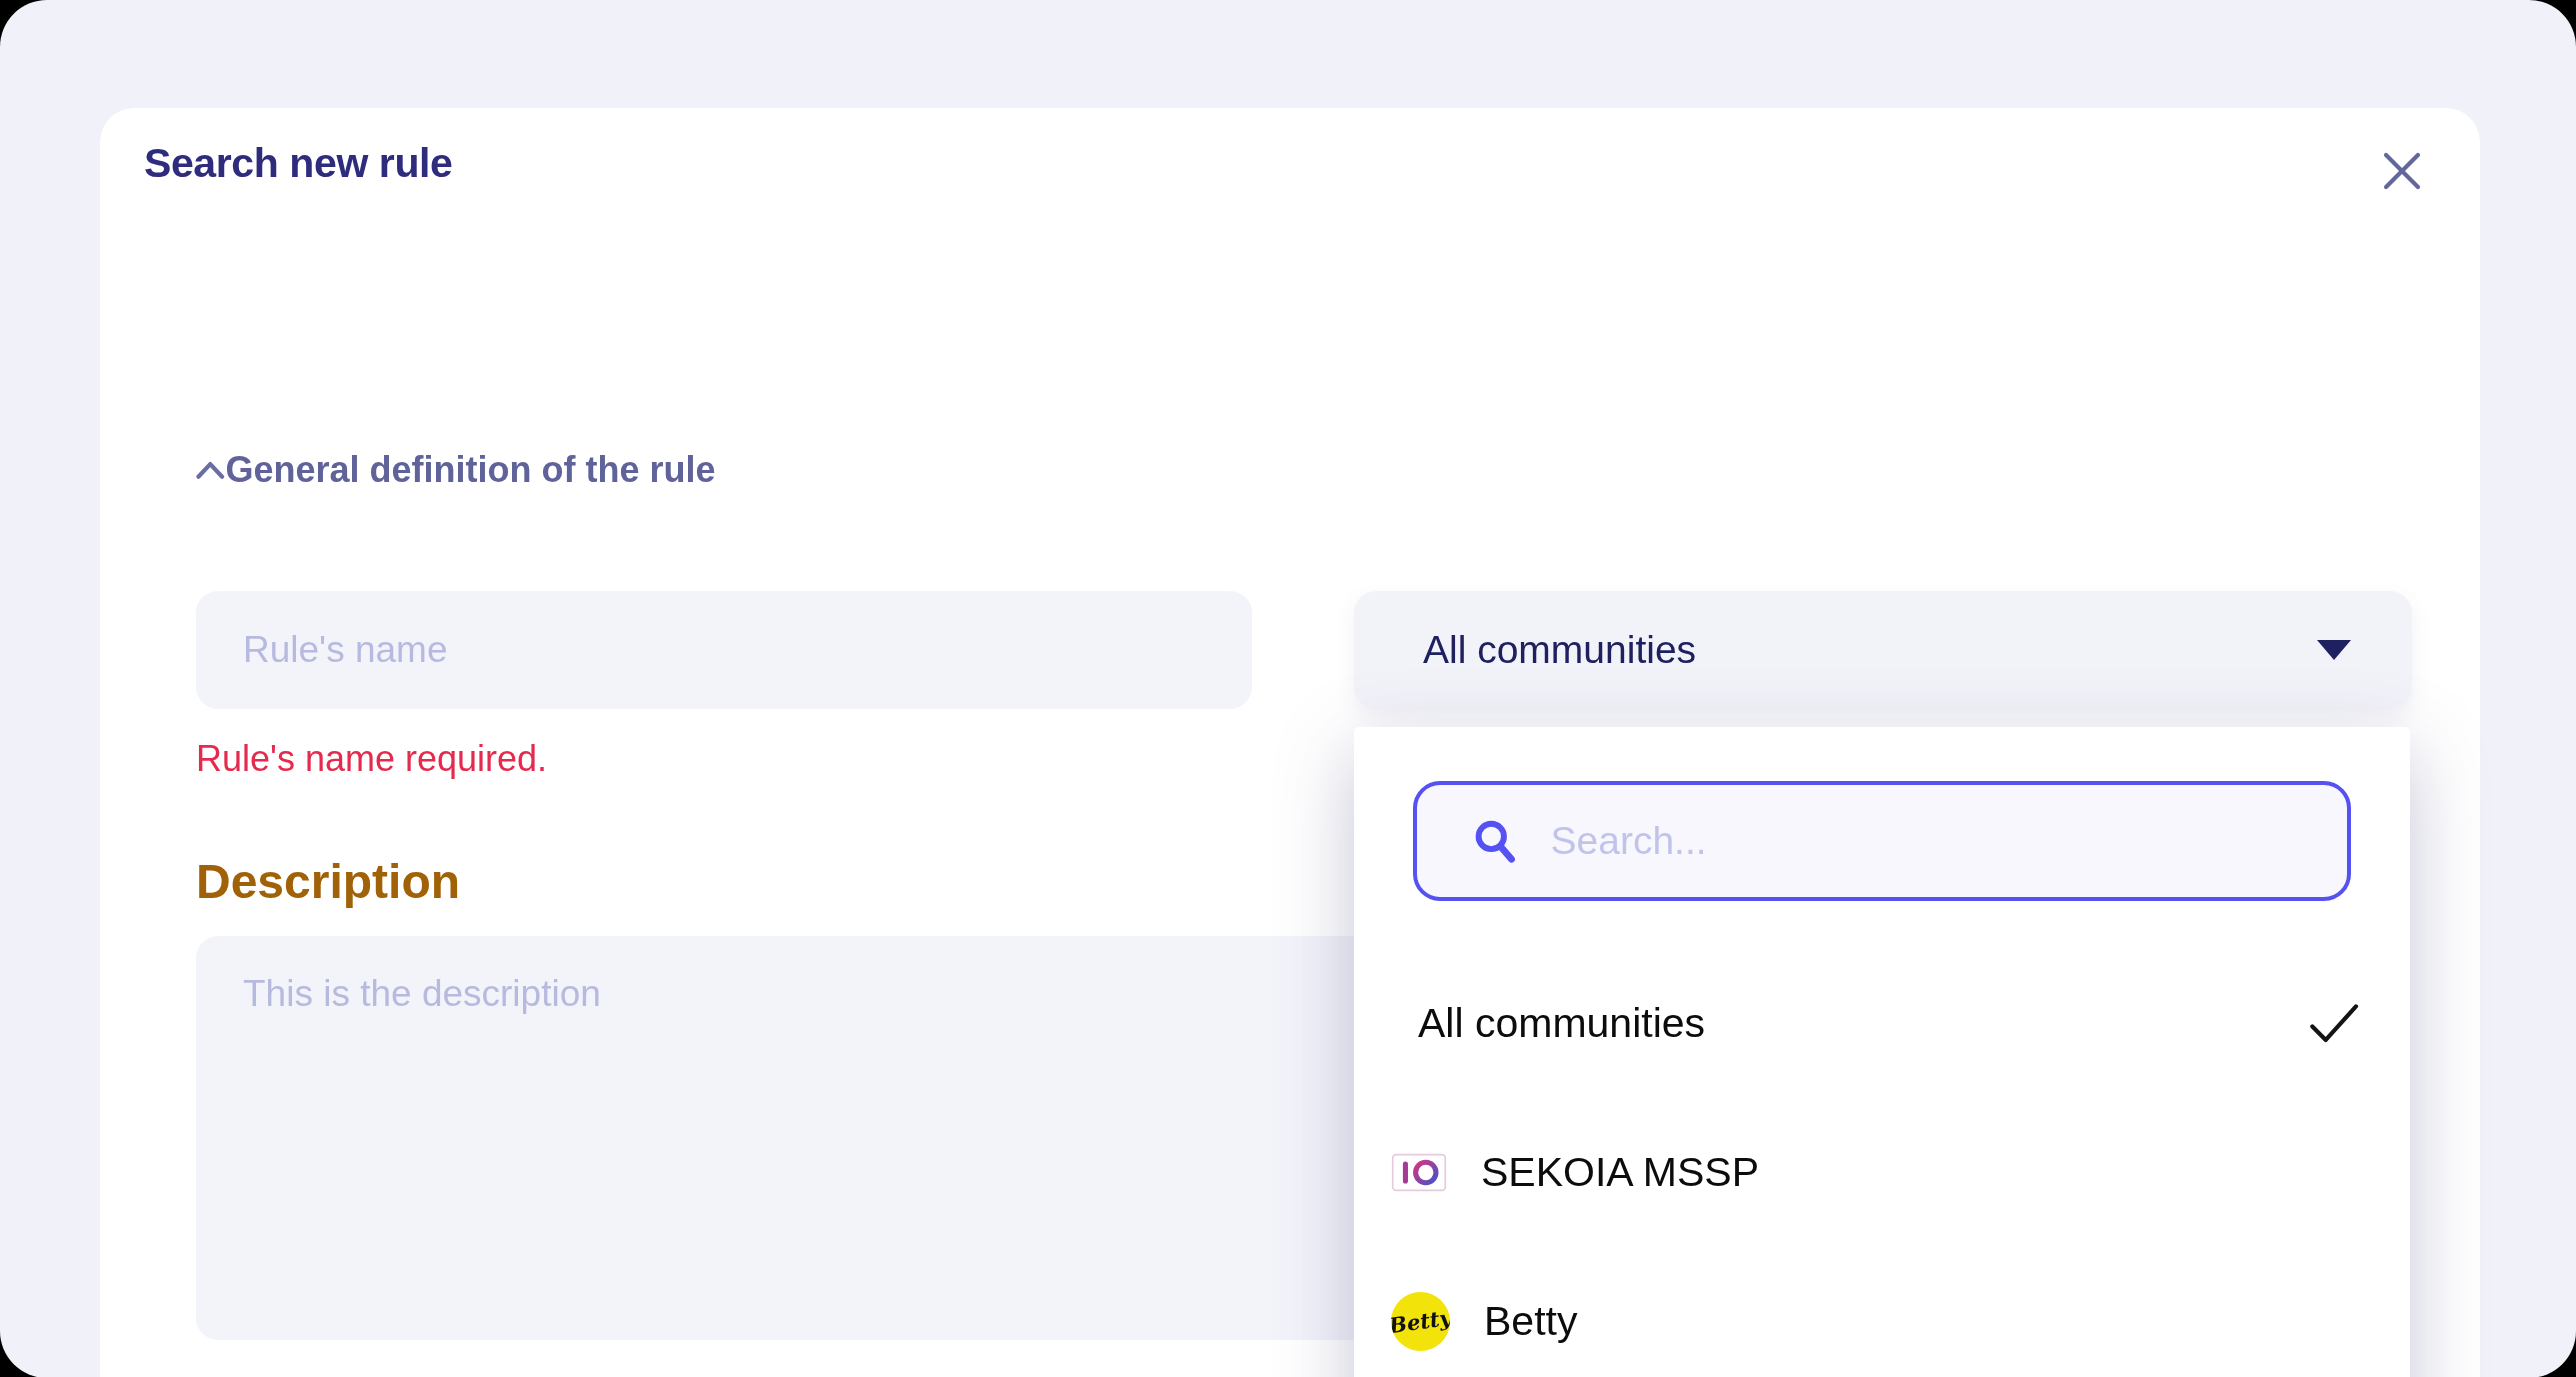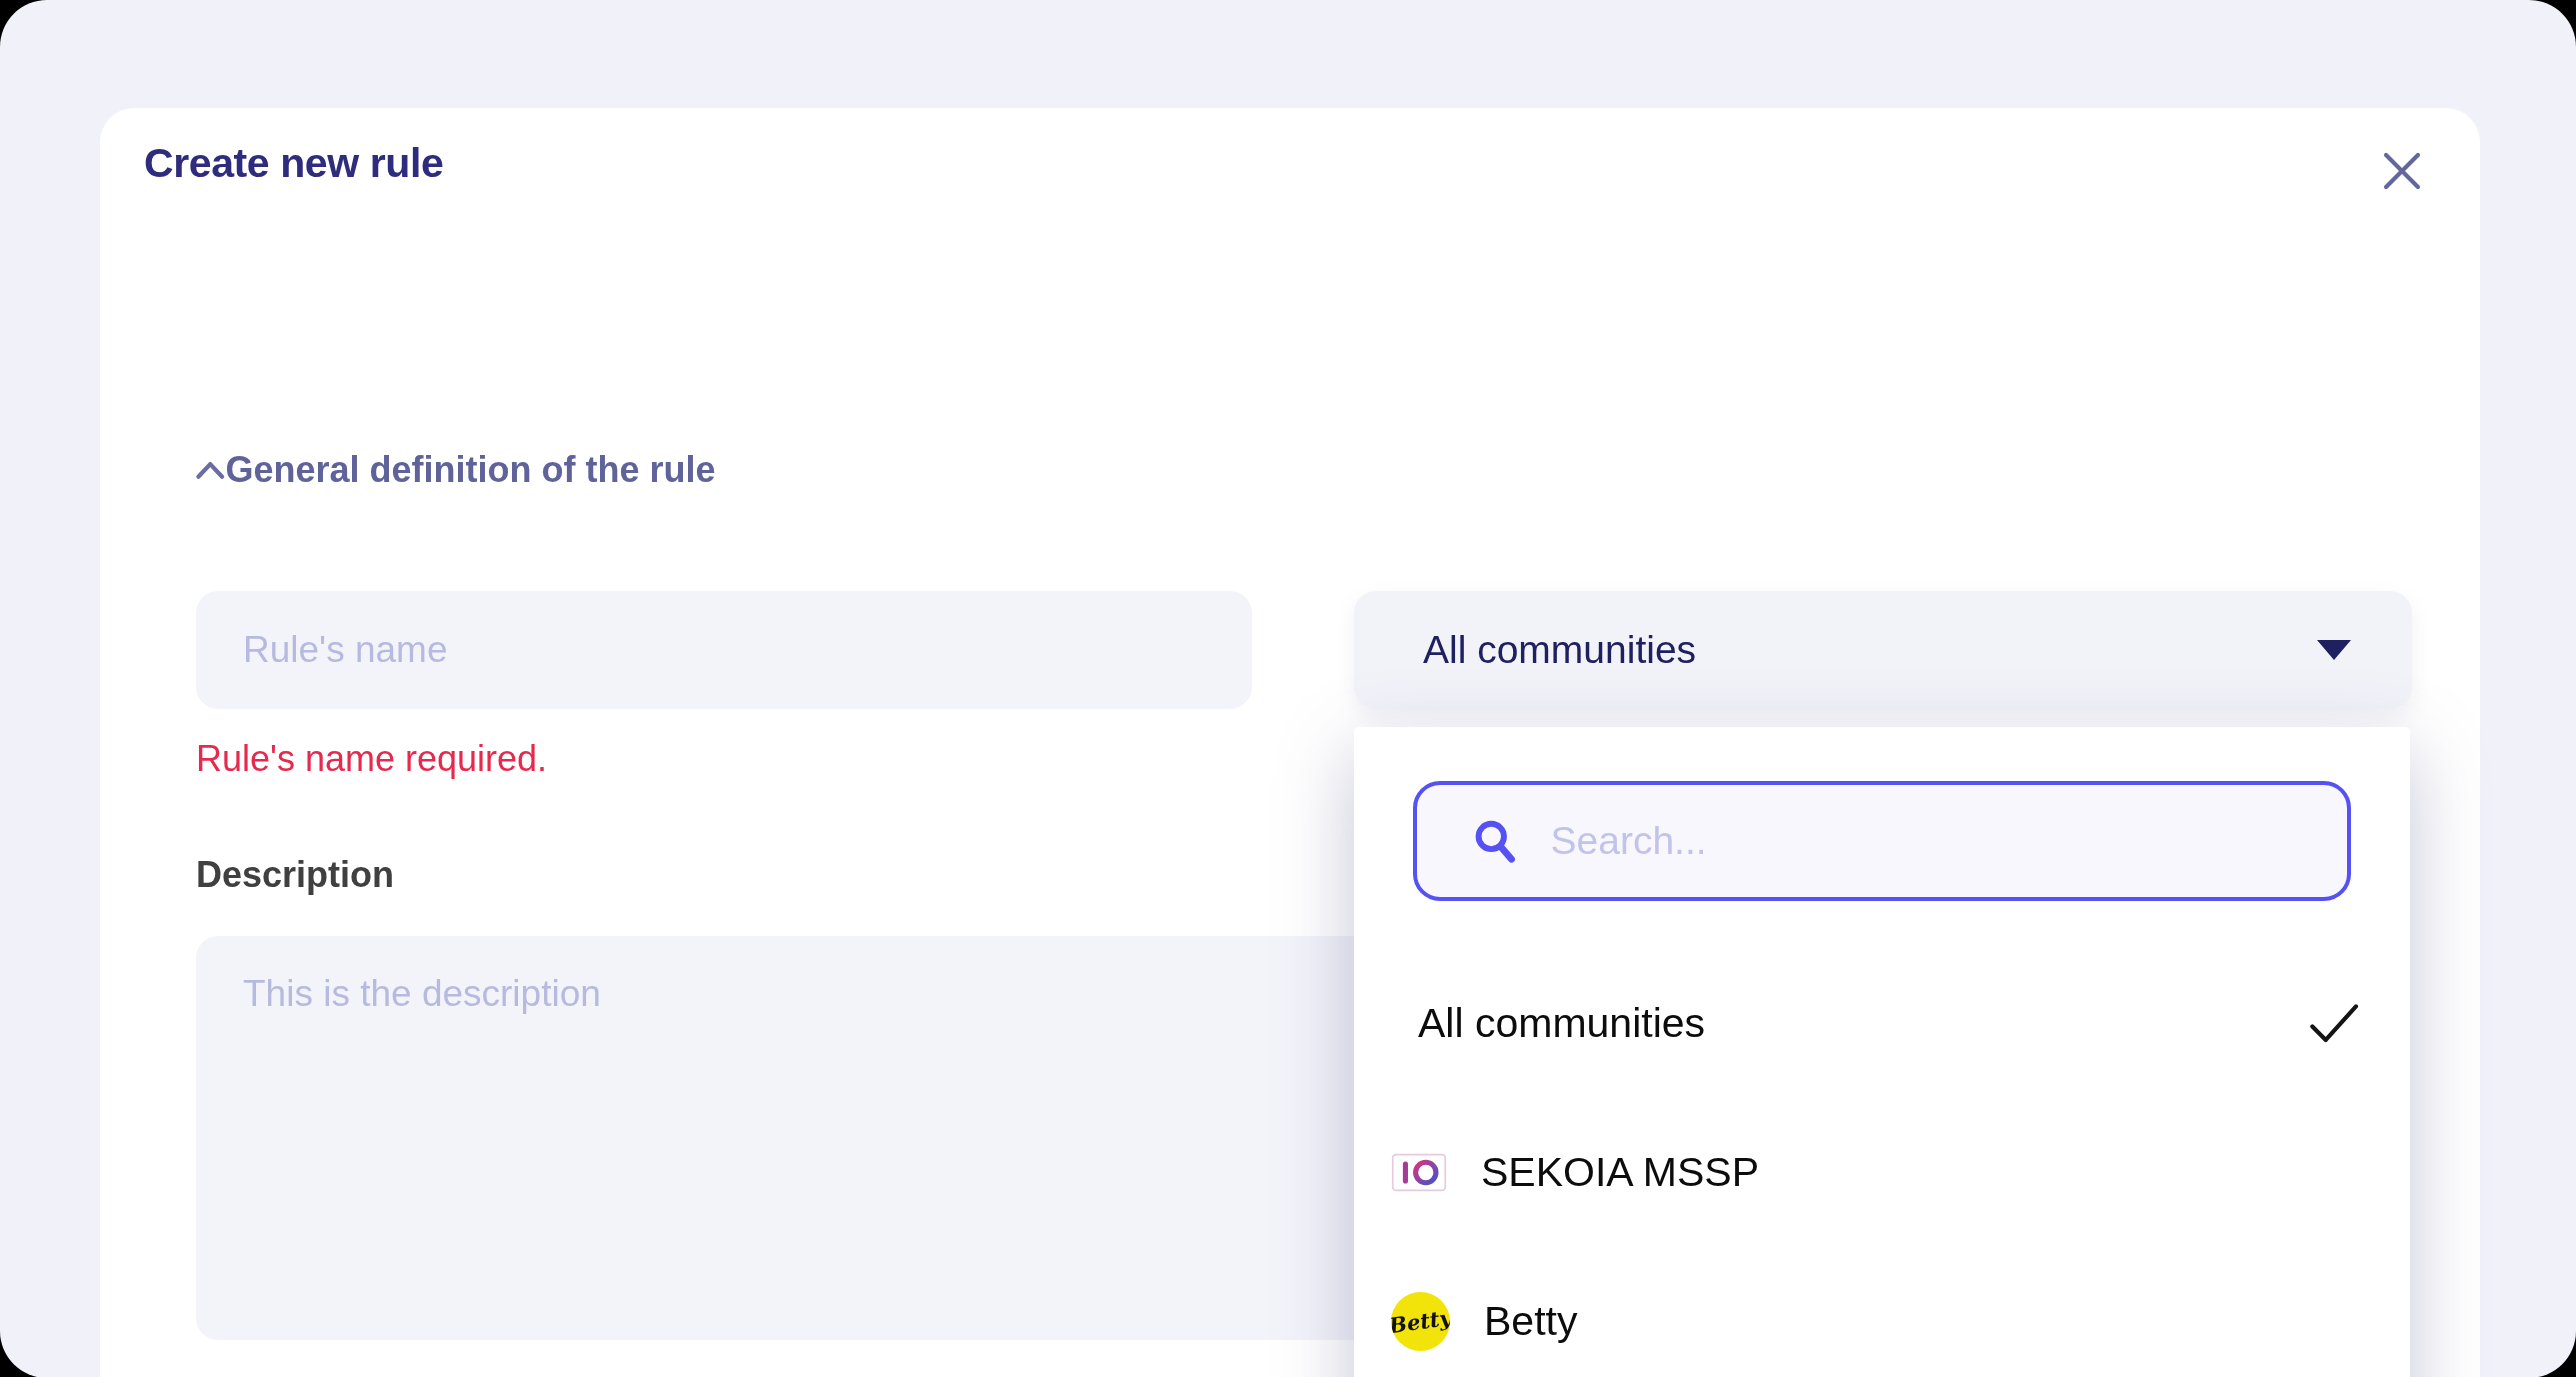--- a/index.html
+++ b/index.html
@@ -19,21 +19,21 @@
   .close-btn { position:absolute; left:2275px; top:36px; width:54px; height:54px;
                background:none; border:none; cursor:pointer; display:flex;
                align-items:center; justify-content:center; }
 
   .section-header { position:absolute; left:95px; top:335px; height:54px;
                     display:flex; align-items:center; cursor:pointer;
                     background:none; border:none; }
   .section-header .chevron { flex:0 0 auto; }
   .section-label { font-size:36px; font-weight:700; color:#5f6399; }
 
-  .field-label { position:absolute; font-size:36px; font-weight:700; color:#404040; }
+  .field-label { position:absolute; font-size:48px; font-weight:700; color:#a16207; }
   .name-label        { left:96px;  top:509px; }
   .desc-label        { left:96px;  top:746px; }
   .community-label   { left:1254px; top:509px; }
 
   .text-input { position:absolute; left:96px; top:483px; width:1056px; height:118px;
                 background:#f3f3fa; border:none; border-radius:22px;
                 padding:0 47px; font-size:37px; color:#0369a1; outline:none;
                 font-family:inherit; }
   .text-input::placeholder { color:#b7badf; }
 
@@ -87,21 +87,21 @@
                   transform:rotate(-8deg); }
 </style>
 </head>
 <body>
 
 <div class="stage">
   <div class="app-bg">
 
     <div class="modal">
 
-      <h1 class="modal-title">Create new rule</h1>
+      <h1 class="modal-title">Search new rule</h1>
 
       <button class="close-btn">
         <svg width="42" height="42" viewBox="0 0 50 50">
           <line x1="6" y1="6" x2="44" y2="44" stroke="#63679b" stroke-width="5" stroke-linecap="round"></line>
           <line x1="44" y1="6" x2="6" y2="44" stroke="#63679b" stroke-width="5" stroke-linecap="round"></line>
         </svg>
       </button>
 
       <div class="section-header">
         <svg class="chevron" width="30.5" height="22" viewBox="0 0 36 26">

